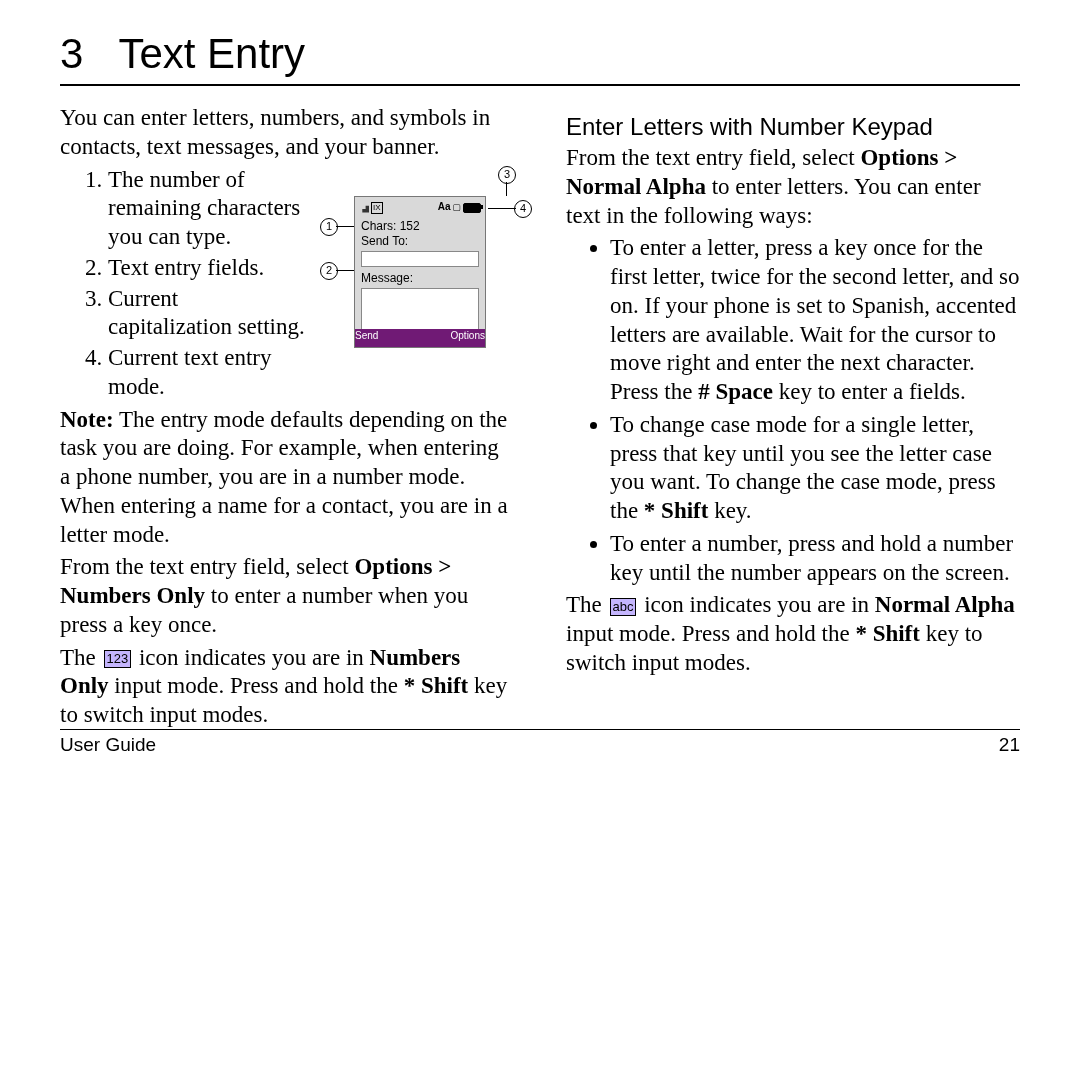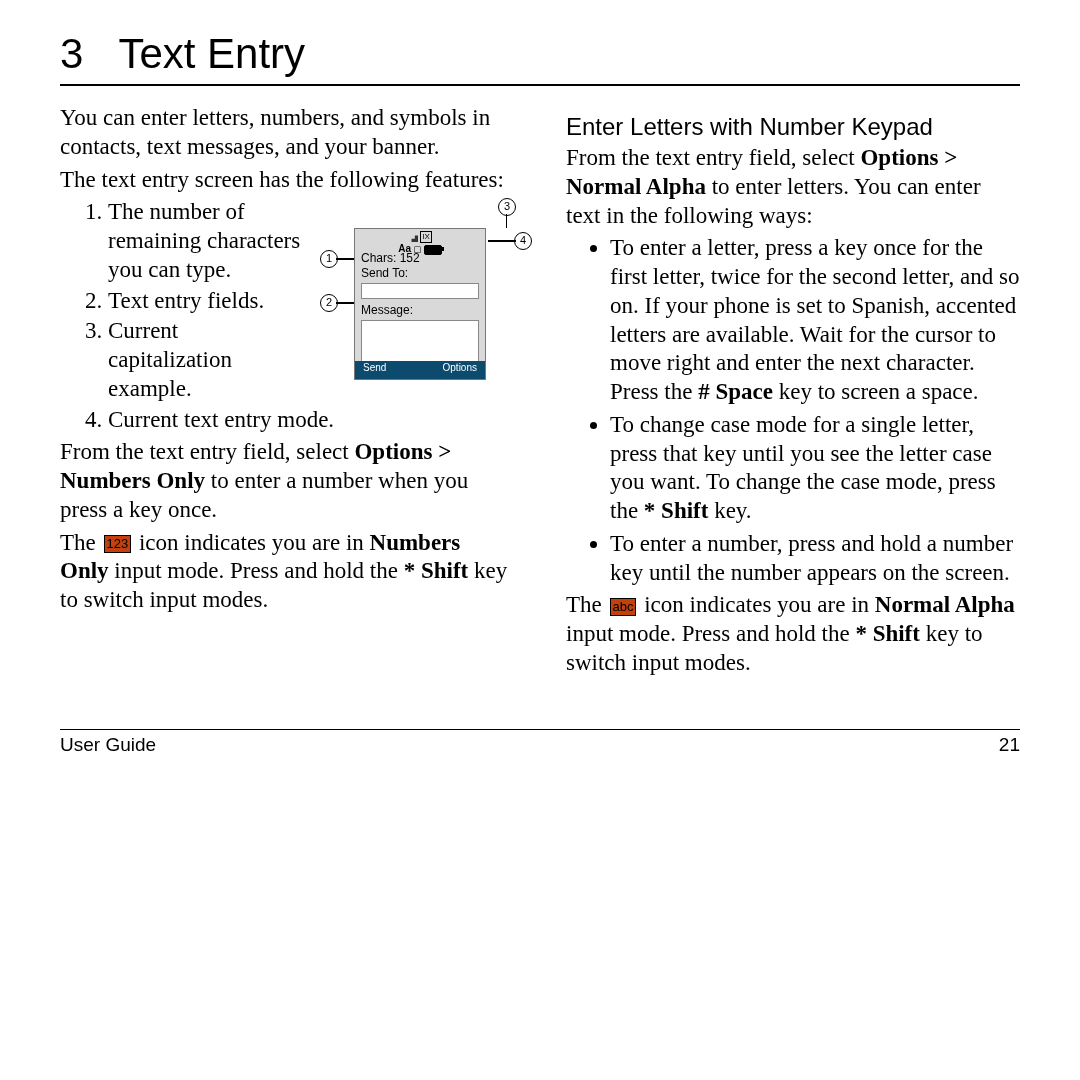--- a/index.html
+++ b/index.html
@@ -78,25 +78,23 @@
     top: 26px;
     width: 130px;
     height: 150px;
     background: #d9d9d9;
     border: 1px solid #777;
     font-family: Arial, Helvetica, sans-serif;
   }
   .phone-top {
     display: flex;
     justify-content: space-between;
-    align-items: center;
     padding: 2px 4px;
     height: 18px;
     font-size: 9px;
-    flex-direction: column;
   }
   .phone-top .left, .phone-top .right { display: flex; gap: 2px; align-items: center; }
   .sig { display:inline-block; width:10px; height:10px; background:linear-gradient(to top,#333 0 100%); clip-path: polygon(0 100%, 33% 100%, 33% 66%, 66% 66%, 66% 33%, 100% 33%, 100% 0, 100% 100%);}
   .aa { font-weight:bold; font-size:10px; }
   .batt { display:inline-block; width:16px; height:8px; border:1px solid #000; border-radius:2px; position:relative; background:#000;}
   .batt::after{content:"";position:absolute;right:-3px;top:1px;width:2px;height:4px;background:#000;}
   .phone-label {
     font-size: 12px;
     padding: 0 6px;
     color:#000;
@@ -109,26 +107,26 @@
   }
   .phone-msg {
     margin: 2px 6px 4px 6px;
     height: 44px;
     background: #fff;
     border: 1px solid #888;
   }
   .phone-bottom {
     position:absolute;
     bottom:0; left:0; right:0;
-    background:#0c4a6e;
+    background:#701a75;
     height:16px;
     display:flex;
     justify-content:space-between;
     font-size:10px;
-    padding:1px 8px;
+    padding:1px 0;
     color:#fff;
   }
   .callout {
     position:absolute;
     width:16px; height:16px;
     border:1.5px solid #000;
     border-radius:50%;
     font-size:11px;
     font-family: Arial, sans-serif;
     text-align:center;
@@ -144,21 +142,21 @@
 
   .icon-box {
     display:inline-block;
     border:1.5px solid #000;
     font-size:13px;
     line-height:14px;
     padding:1px 2px;
     font-family: Arial, sans-serif;
     vertical-align:middle;
     margin:0 2px;
-    background:#c2410c;
+    background:#c4b5fd;
   }
 
   .footer {
     position: absolute;
     left: 60px; right: 60px; bottom: 12px;
   }
   .footer-hr {
     border:none;
     border-top:1.5px solid #000;
     margin:0 0 4px 0;
@@ -178,21 +176,20 @@
   <h1 class="chapter-title">
     <span>3</span>&nbsp;&nbsp;&nbsp;<span>Text Entry</span>
   </h1>
   <hr class="hr">
 
   <div class="columns">
 
     <div class="col">
       <p>You can enter letters, numbers, and symbols in contacts, text messages, and your banner.</p>
 
-      <p>The text entry screen has the following features:</p>
 
       <div class="phone-wrap">
 
         <div class="callout" style="right:-2px; top:-4px;">3</div>
         <div class="lead lead-v" style="right:7px; top:12px; height:14px;"></div>
 
         <div class="callout" style="right:-18px; top:30px;">4</div>
         <div class="lead lead-h" style="right:-2px; top:38px; width:28px;"></div>
 
         <div class="callout" style="left:6px; top:48px;">1</div>
@@ -221,41 +218,44 @@
           <div class="phone-bottom">
             <span>Send</span>
             <span>Options</span>
           </div>
         </div>
       </div>
 
       <ol class="features">
         <li class="numlist-float">The number of remaining characters you can type.</li>
         <li class="numlist-float">Text entry fields.</li>
-        <li class="numlist-float">Current capitalization example.</li>
+        <li class="numlist-float">Current capitalization setting.</li>
         <li>Current text entry mode.</li>
       </ol>
 
+      <p>
+        <b>Note:</b><span> The entry mode defaults depending on the task you are doing. For example, when entering a phone number, you are in a number mode. When entering a name for a contact, you are in a letter mode.</span>
+      </p>
 
       <p>
         <span>From the text entry field, select </span><b>Options &gt; Numbers Only</b><span> to enter a number when you press a key once.</span>
       </p>
       <p>
         <span>The </span><span class="icon-box">123</span><span> icon indicates you are in </span><b>Numbers Only</b><span> input mode. Press and hold the </span><b>* Shift</b><span> key to switch input modes.</span>
       </p>
     </div>
 
     <div class="col">
       <div class="h3" style="margin-top:8px">Enter Letters with Number Keypad</div>
       <p>
         <span>From the text entry field, select </span><b>Options &gt; Normal Alpha</b><span> to enter letters. You can enter text in the following ways:</span>
       </p>
       <ul class="bullets">
         <li>
-          <span>To enter a letter, press a key once for the first letter, twice for the second letter, and so on. If your phone is set to Spanish, accented letters are available. Wait for the cursor to move right and enter the next character. Press the </span><b># Space</b><span> key to screen a space.</span>
+          <span>To enter a letter, press a key once for the first letter, twice for the second letter, and so on. If your phone is set to Spanish, accented letters are available. Wait for the cursor to move right and enter the next character. Press the </span><b># Space</b><span> key to enter a fields.</span>
         </li>
         <li>
           <span>To change case mode for a single letter, press that key until you see the letter case you want. To change the case mode, press the </span><b>* Shift</b><span> key.</span>
         </li>
         <li>To enter a number, press and hold a number key until the number appears on the screen.</li>
       </ul>
       <p>
         <span>The </span><span class="icon-box">abc</span><span> icon indicates you are in </span><b>Normal Alpha</b><span> input mode. Press and hold the </span><b>* Shift</b><span> key to switch input modes.</span>
       </p>
     </div>

